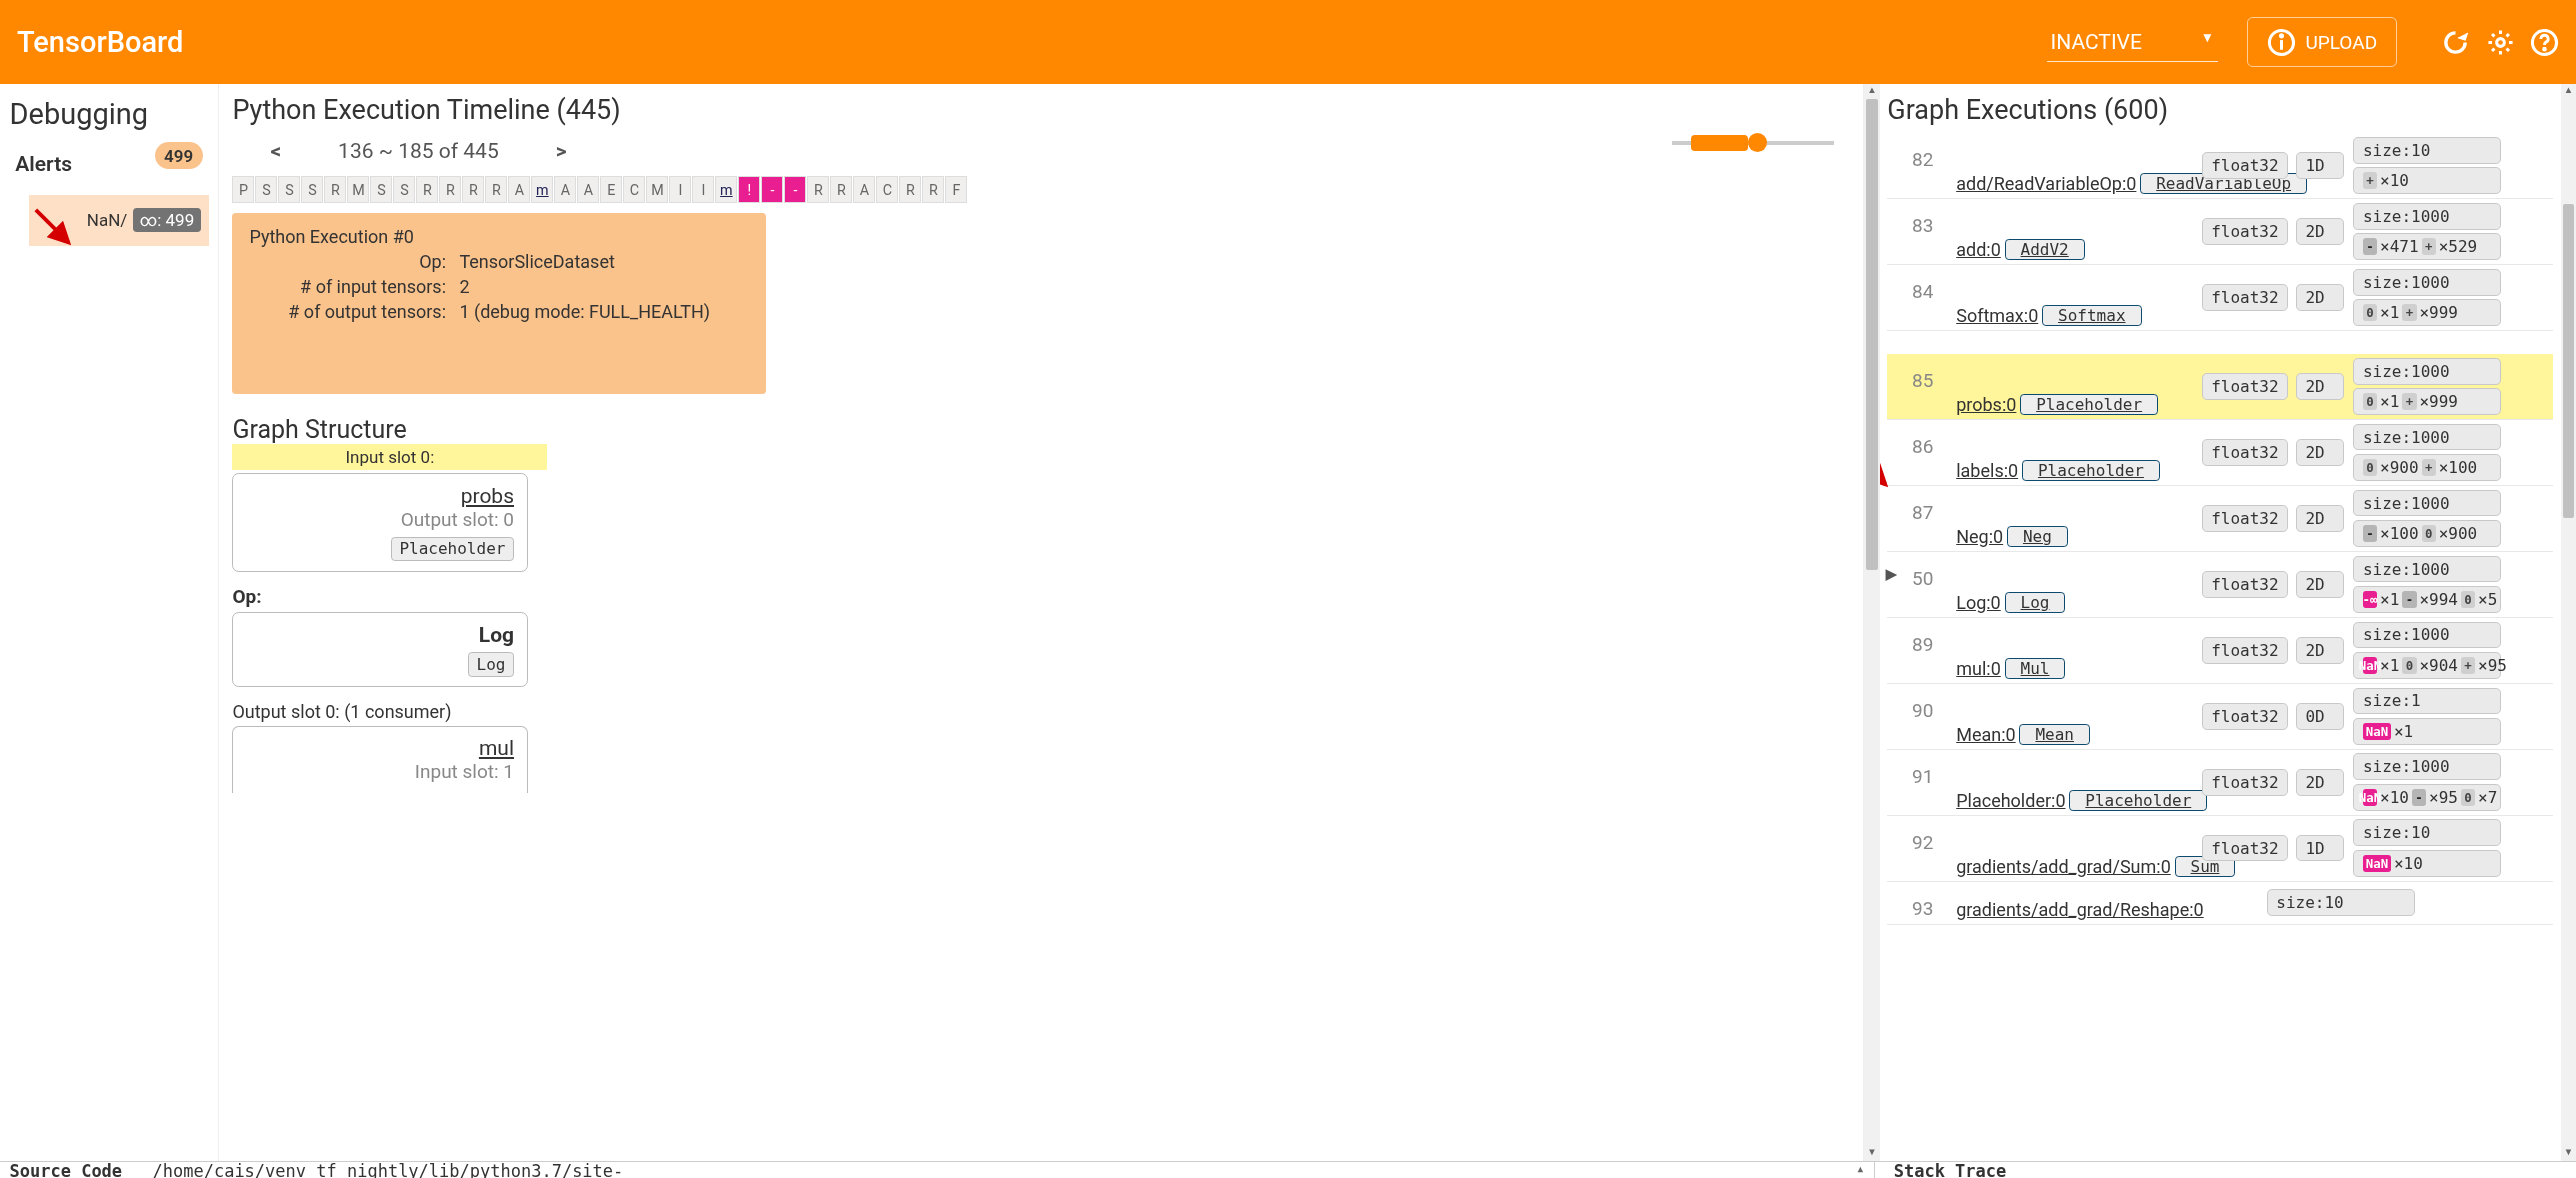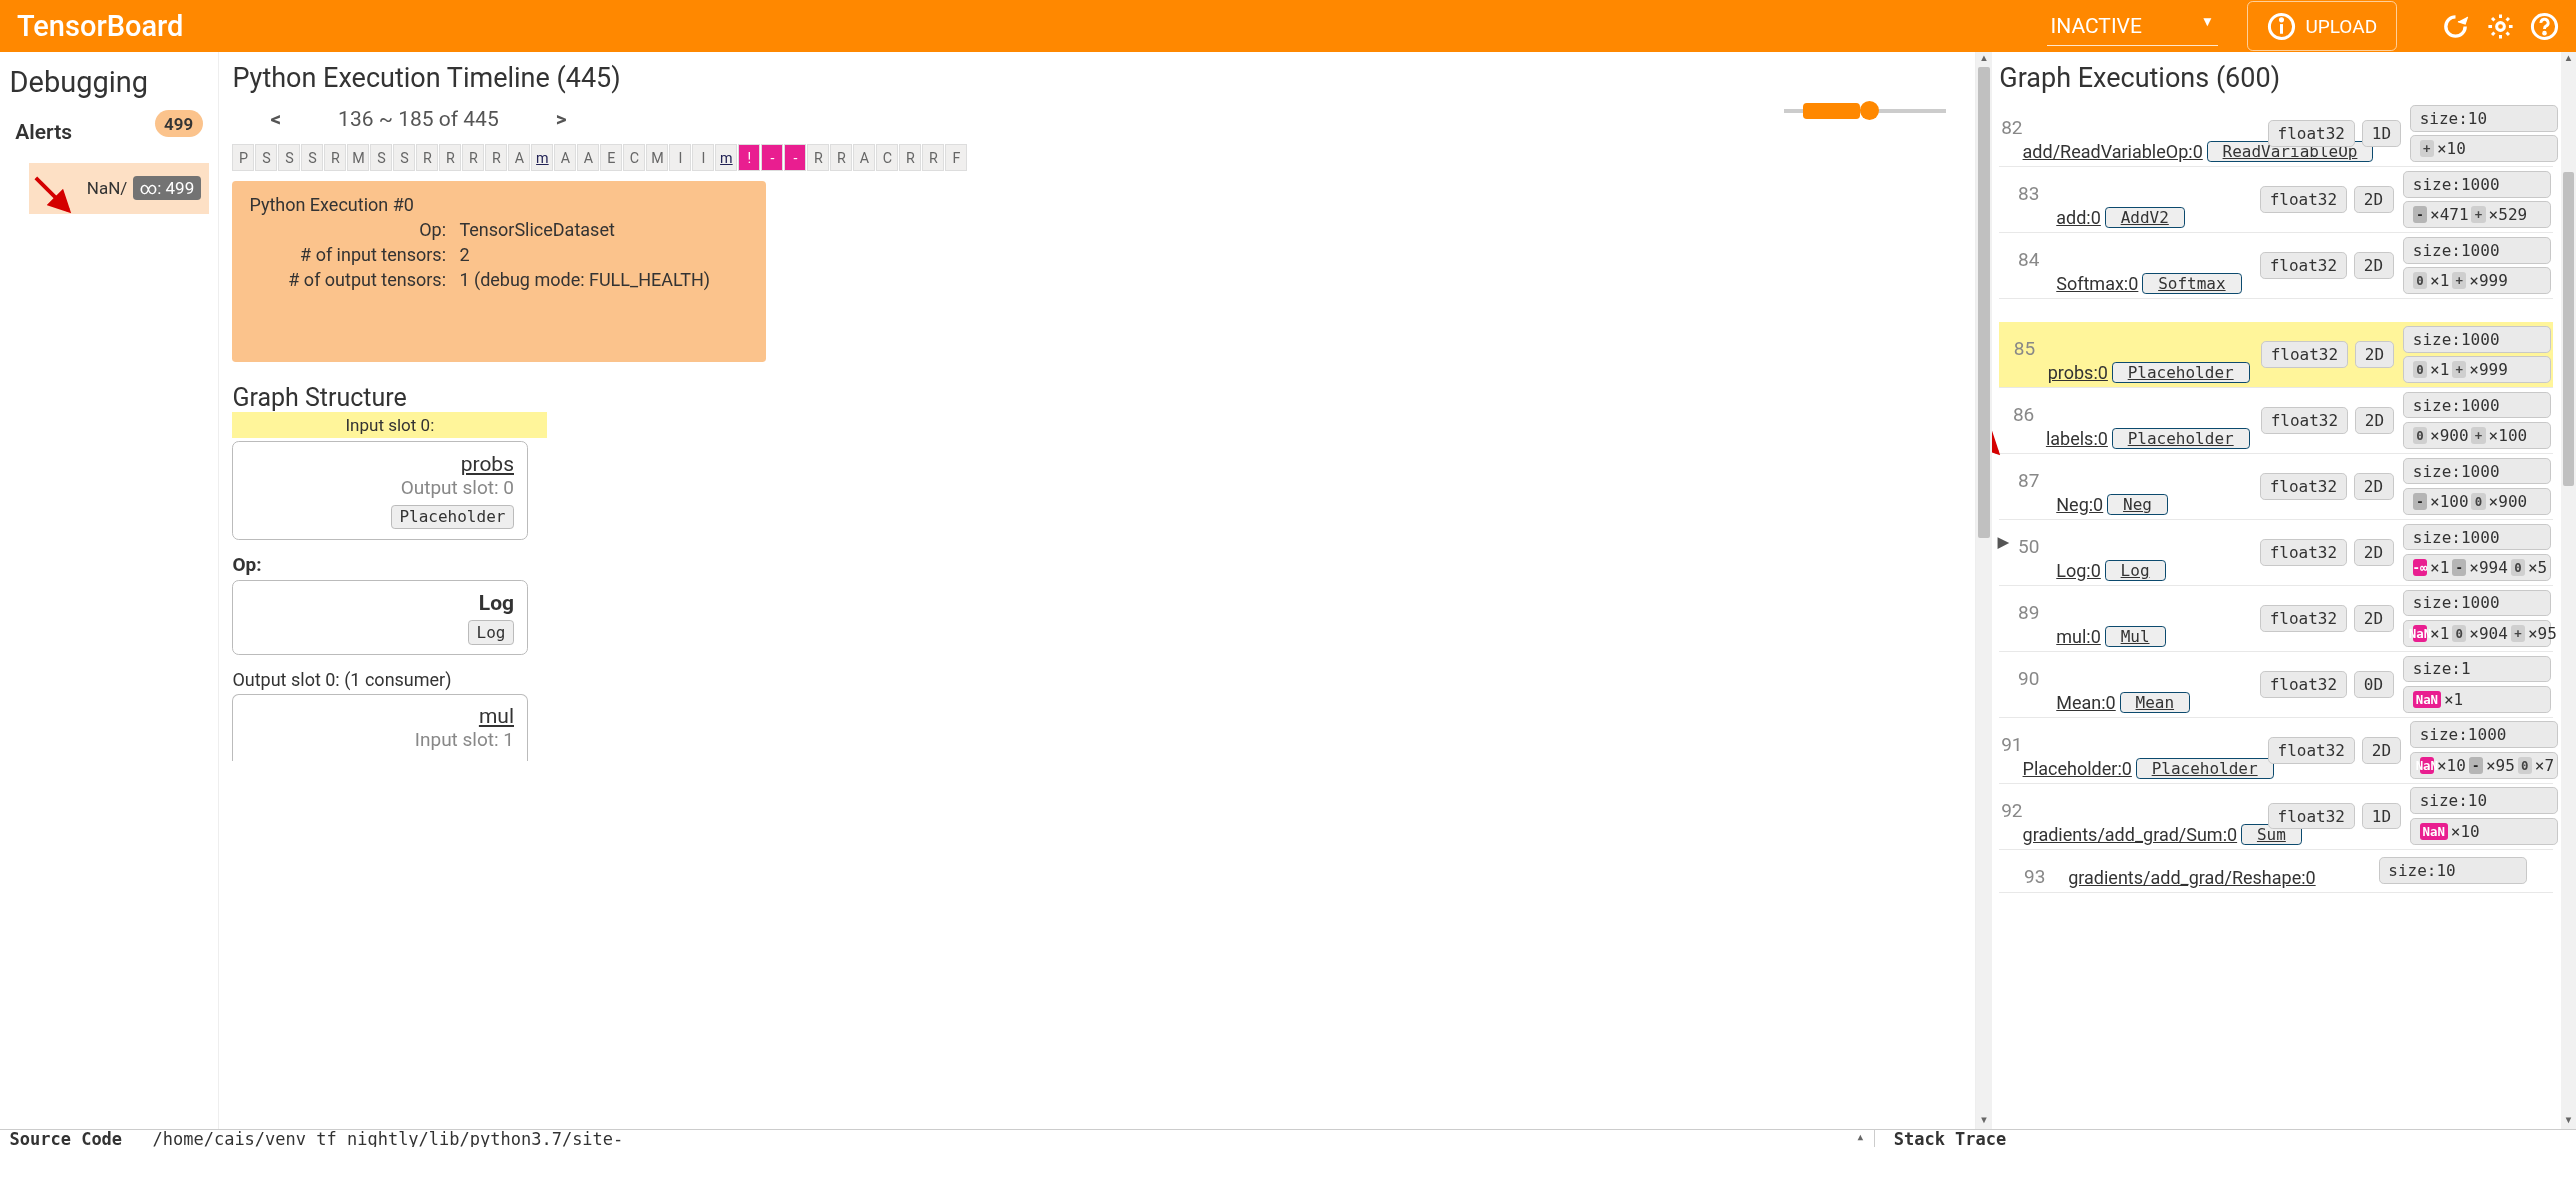--- a/index.html
+++ b/index.html
@@ -1,33 +1,33 @@
 <!DOCTYPE html>
 <html><head>
 <meta charset="utf-8">
 <style>
   * { box-sizing: border-box; margin: 0; padding: 0; }
   body { font-family: -apple-system, BlinkMacSystemFont, "Segoe UI", Roboto, sans-serif; font-size: 17px; background: #fff; color: #333; overflow: hidden;}
   
   
-  .header { background: #ff8800; color: #fff; height: 52px; display: flex; align-items: center; padding: 0 17px; }
+  .header { background: #ff8800; color: #fff; height: 84px; display: flex; align-items: center; padding: 0 17px; }
   .brand { font-size: 29px; font-weight: 500; margin-right: 57px; }
   .header-tab { font-size: 19px; letter-spacing: 1.9px; padding: 21px 19px; border-bottom: 3.8px solid #fff; font-weight: 500;}
   .header-spacer { flex: 1; }
   .run-select { font-size: 21px; color:#fff; padding: 7.6px 76px 7.6px 3.8px; border-bottom: 1.9px solid rgba(255,255,255,0.8); margin-right: 29px; cursor:pointer; position:relative;}
   .run-select::after{content:"▼"; position:absolute; right:3.8px; font-size:13.4px;}
   .upload-btn { border: 1.4px solid rgba(255,255,255,0.6); border-radius: 5.7px; padding: 9.5px 19px; font-size: 19px; display:flex; align-items:center; gap:9.5px; margin-right: 29px; cursor:pointer;}
   .hicon { width:29px; height:29px; display:inline-flex; align-items:center; justify-content:center; margin-left: 15.3px; cursor:pointer;}
   .hicon svg { width: 29px; height:29px; fill:#fff; stroke:#fff;}
 
   
   .main { display:flex; height: calc(100vh - 67px - 34px); }
   .col-alerts { width: 219px; border-right:1px solid #eee; padding: 9.5px 0;}
   .col-timeline { flex: 1; border-right:1px solid #eee; padding: 9.5px 13.4px; overflow:hidden; position:relative;}
-  .col-graphexec { width: 569px; padding: 9.5px 7.6px; overflow:hidden;}
+  .col-graphexec { width: 681px; padding: 9.5px 7.6px; overflow:hidden;}
   .scrollbar{ width:15.3px; background:#f1f1f1; display:flex; flex-direction:column;}
   .scrollbar .arrow{height:15.3px;text-align:center;font-size:9.5px;color:#666; user-select:none;cursor:pointer;}
   .scrollbar .track{flex:1; position:relative;}
   .scrollbar .thumb{position:absolute; left:1.9px; right:1.9px; background:#c0c0c0; border-radius:1.9px;}
   
   
   .sec-title { font-size: 29px; padding:3.8px 9.5px;}
   .alerts-title{ font-size:21px; font-weight:600; text-align:center; margin-top:17px;}
   .alerts-header{ display:flex; align-items:center; justify-content:space-between; padding:0 15.3px;}
   .count-pill{ background:#fbc38c; border-radius:48px; padding:3.8px 9.5px; font-weight:600;}

